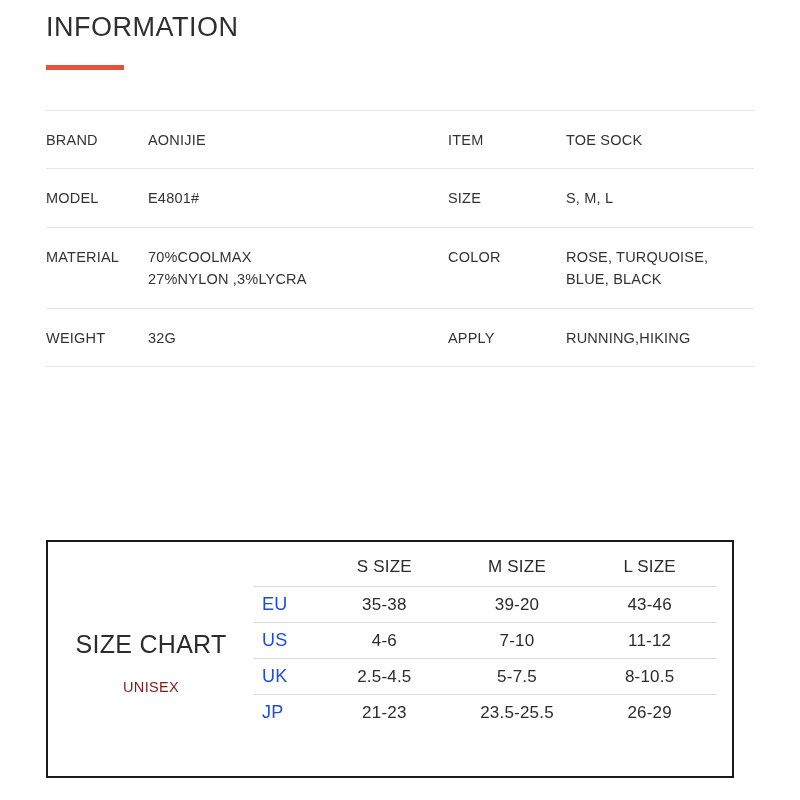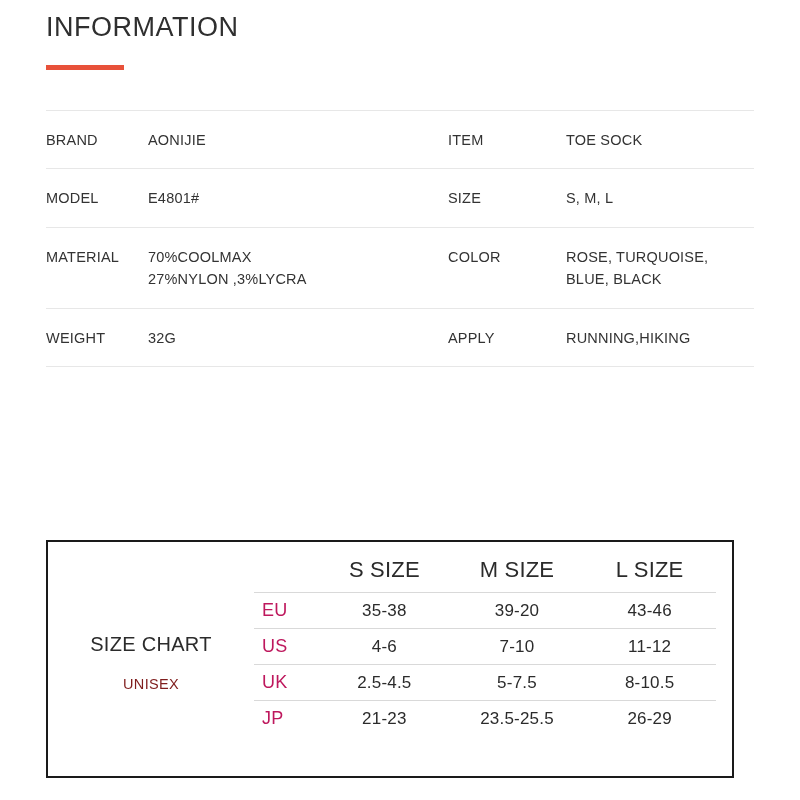--- a/index.html
+++ b/index.html
@@ -89,42 +89,42 @@
   .size-left {
     width: 206px;
     display: flex;
     flex-direction: column;
     align-items: center;
     justify-content: center;
     padding-top: 6px;
     box-sizing: border-box;
   }
   .size-left .sc-title {
-    font-size: 20px;
+    font-size: 25px;
     color: #2b2b2b;
     letter-spacing: 0.3px;
   }
   .size-left .sc-sub {
     font-size: 14.5px;
     color: #7f1d1d;
     margin-top: 20px;
     letter-spacing: 0.3px;
   }
   .size-right {
     flex: 1;
     padding: 14px 16px 10px 0;
     box-sizing: border-box;
   }
   table.sizes {
     width: 100%;
     border-collapse: collapse;
     table-layout: fixed;
   }
   table.sizes th {
-    font-size: 22px;
+    font-size: 17px;
     font-weight: 400;
     color: #2b2b2b;
     padding-bottom: 9px;
     text-align: center;
     letter-spacing: 0.2px;
     margin-top: 32px;
   }
   table.sizes th.reg-head {
     width: 62px;
   }
@@ -133,21 +133,21 @@
     color: #2b2b2b;
     text-align: center;
     padding: 7px 0 7px 0;
     border-top: 1px solid #d9d9d9;
     letter-spacing: 0.2px;
   }
   table.sizes tr.first-data td {
     border-top: 1px solid #d9d9d9;
   }
   table.sizes td.region {
-    color: #be185d;
+    color: #1d4ed8;
     font-size: 18px;
     text-align: left;
     padding-left: 8px;
   }
   table.sizes tr:last-child td {
     border-bottom: none;
   }
 </style>
 </head>
 <body>

